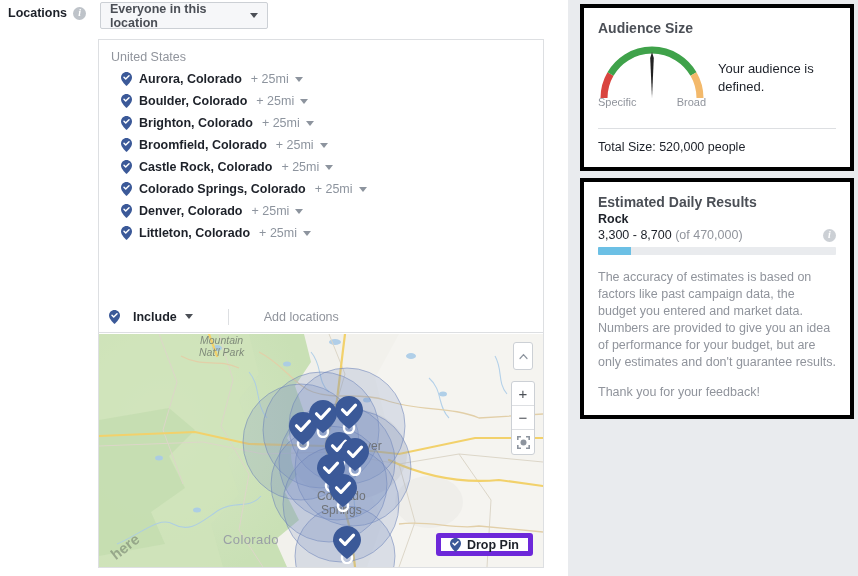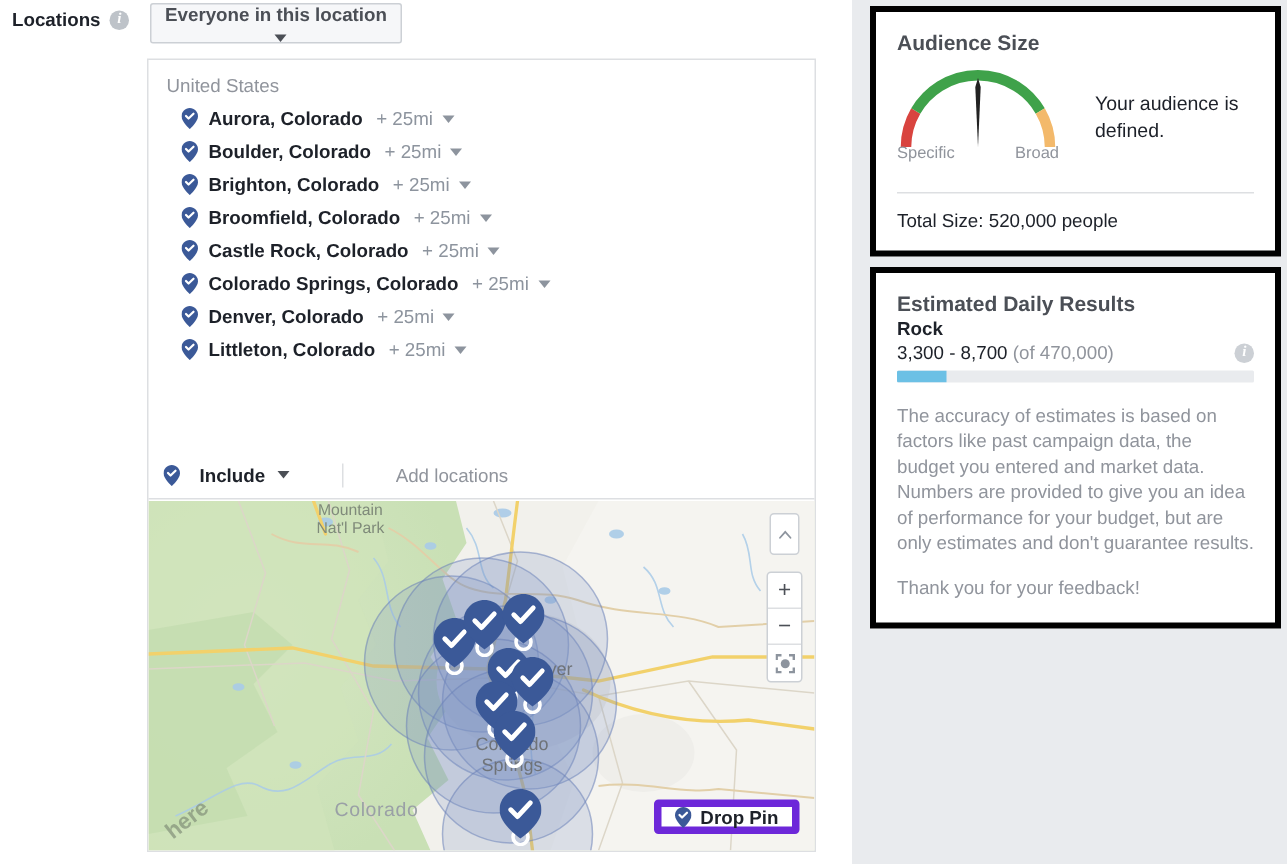--- a/index.html
+++ b/index.html
@@ -39,21 +39,20 @@
   #audience-type-select {
     position: absolute; left: 100px; top: 2px;
     width: 168px; height: 27px;
     background: #f6f7f9;
     border: 1px solid #ccd0d5;
     border-radius: 2px;
     display: flex; align-items: center; justify-content: space-between;
     padding: 0 9px;
     font-weight: bold; font-size: 12.5px; color:#4b4f56;
     cursor: pointer;
-    flex-direction: column;
   }
   .caret {
     width:0;height:0;border-left:4px solid transparent;border-right:4px solid transparent;
     border-top:5px solid #4b4f56; margin-left:6px; flex:0 0 auto;
   }
   .caret.gray { border-top-color:#8d949e; }
 
   
   #locations-box {
     position: absolute; left: 98px; top: 39px;
@@ -160,21 +159,21 @@
 
   #gauge-row { display:flex; align-items:flex-start; padding: 6px 14px 0 14px; }
   #gauge-wrap { position:relative; width:108px; height:72px; flex:0 0 auto; }
   #gauge-labels {
     position:absolute; left:0; top:54px; width:108px;
     display:flex; justify-content:space-between;
     font-size:11px; color:#90949c;
   }
   #audience-status {
     font-size:13px; color:#1d2129; line-height:18px;
-    margin-left:24px; margin-top:18px;
+    margin-left:12px; margin-top:18px;
   }
 
   #audience-divider { height:1px; background:#dddfe2; margin: 14px 14px 0 14px; }
   #total-size { padding: 11px 14px 13px 14px; font-size:12.5px; color:#1d2129; }
 
   #reach-label { font-weight:bold; font-size:12.5px; color:#1d2129; padding: 2px 14px 0 14px; }
   #reach-row {
     display:flex; align-items:center; justify-content:space-between;
     padding: 2px 14px 0 14px;
   }
@@ -384,21 +383,21 @@
           <circle cx="222" cy="96" r="58"></circle>
           <circle cx="248" cy="92" r="58"></circle>
           <circle cx="238" cy="128" r="58"></circle>
           <circle cx="254" cy="134" r="58"></circle>
           <circle cx="230" cy="150" r="58"></circle>
           <circle cx="242" cy="170" r="58"></circle>
           <circle cx="246" cy="222" r="50"></circle>
         </g>
       </svg>
 
-      <div class="map-label park" style="left:112px; top:0px;">
+      <div class="map-label park" style="left:100px; top:0px;font-style:italic;">
         <span>Mountain</span><br>
         <span>Nat'l Park</span>
       </div>
       <div class="map-label city" style="left:244px; top:105px;">Denver</div>
       <div class="map-label city" style="left:218px; top:155px; text-align:center; line-height:14px;">
         <span>Colorado</span><br>
         <span>Springs</span>
       </div>
       <div class="map-label state" style="left:124px; top:198px;">Colorado</div>
       <div id="here-watermark">here</div>

